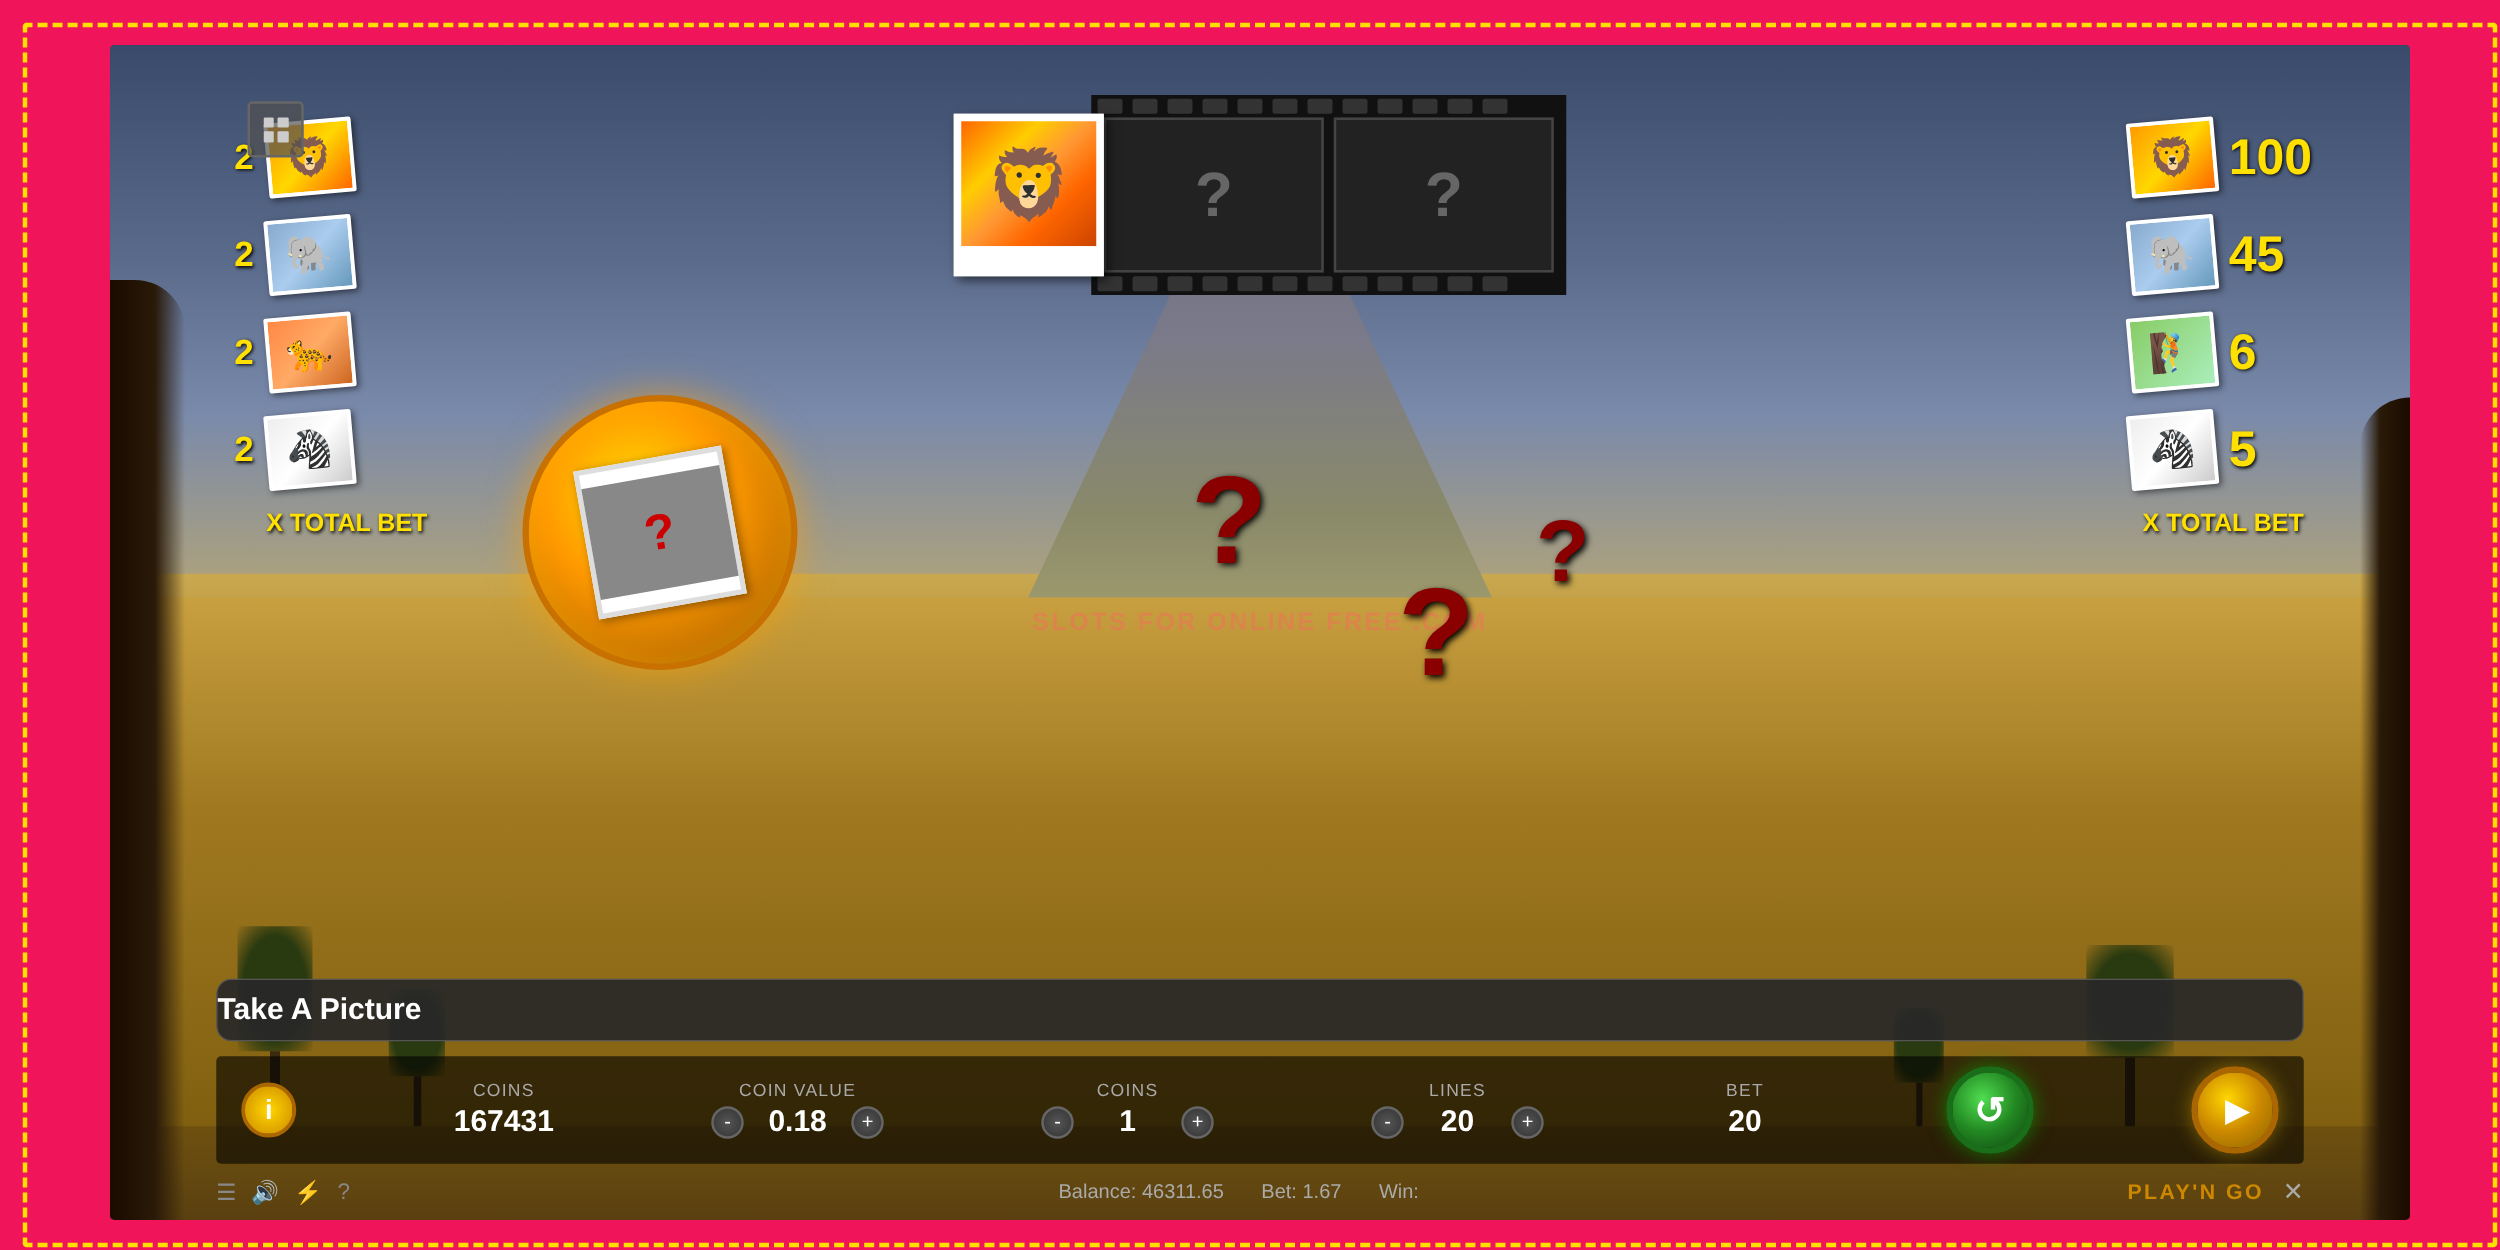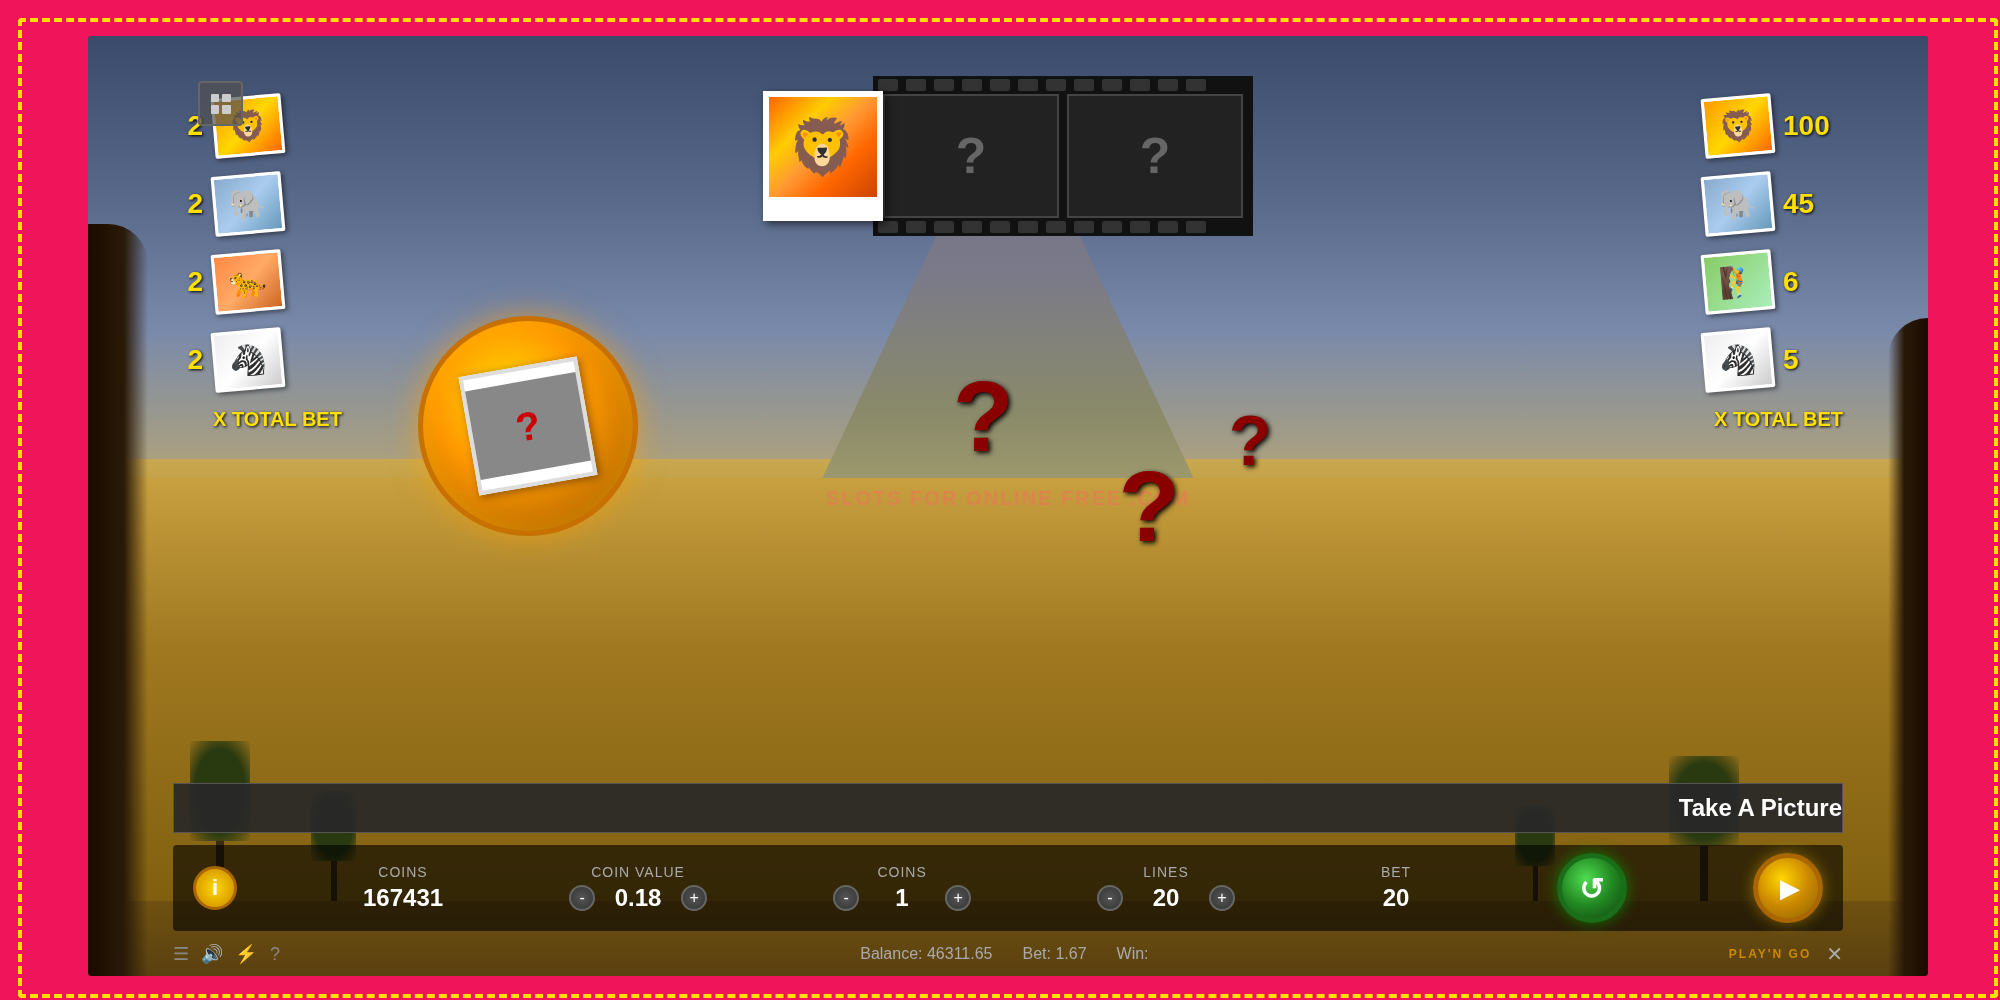--- a/index.html
+++ b/index.html
@@ -171,21 +171,21 @@
     .paytable-row-right {
       display: flex;
       align-items: center;
       margin-bottom: 18px;
       gap: 10px;
       flex-direction: row-reverse;
     }
 
     .pay-value {
       color: #FFE000;
-      font-size: 28px;
+      font-size: 40px;
       font-weight: bold;
       text-shadow: 1px 1px 3px #000;
       text-align: left;
       width: 60px;
     }
 
     #x-total-bet-right {
       color: #FFE000;
       font-size: 20px;
       font-weight: bold;
@@ -342,23 +342,23 @@
       left: 85px;
       right: 85px;
       z-index: 20;
     }
 
     #take-picture-banner {
       background: rgba(40,40,40,0.92);
       color: white;
       font-size: 24px;
       font-weight: bold;
-      text-align: right;
+      text-align: left;
       padding: 10px 0;
-      border-radius: 0;
+      border-radius: 12px;
       margin-bottom: 12px;
       border: 1px solid #555;
     }
 
     #controls-bar {
       display: flex;
       align-items: center;
       justify-content: space-between;
       padding: 8px 20px;
       background: rgba(0,0,0,0.6);
@@ -472,21 +472,21 @@
       cursor: pointer;
     }
 
     .status-text {
       color: #aaa;
       font-size: 16px;
     }
 
     .brand-logo {
       color: #cc8800;
-      font-size: 12px;
+      font-size: 17px;
       font-weight: bold;
       letter-spacing: 2px;
       text-align: center;
     }
 
     .close-btn {
       color: #aaa;
       font-size: 20px;
       cursor: pointer;
     }

